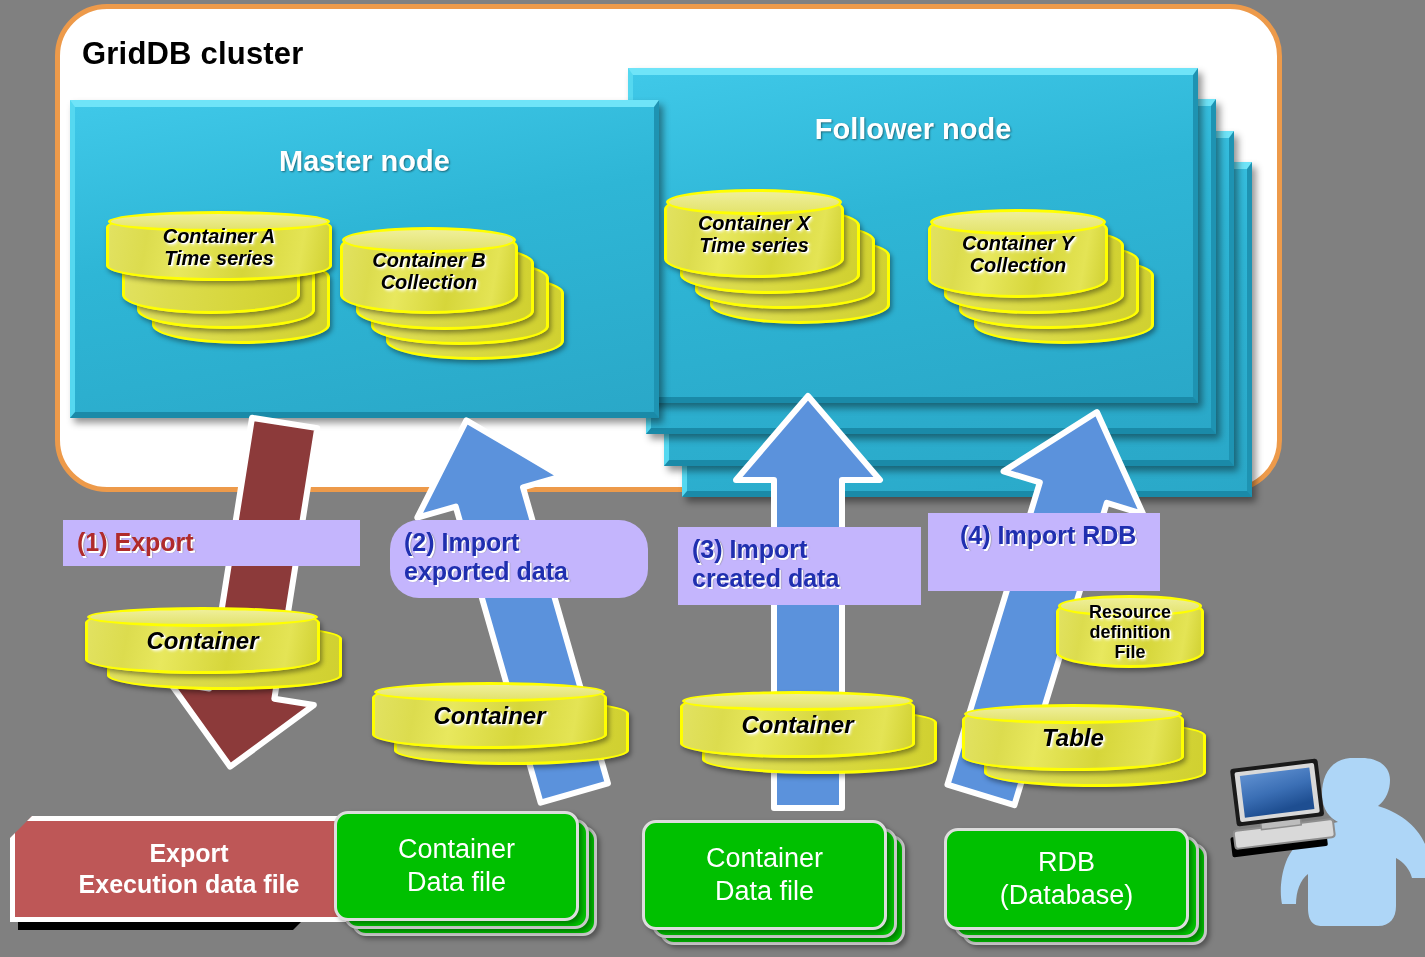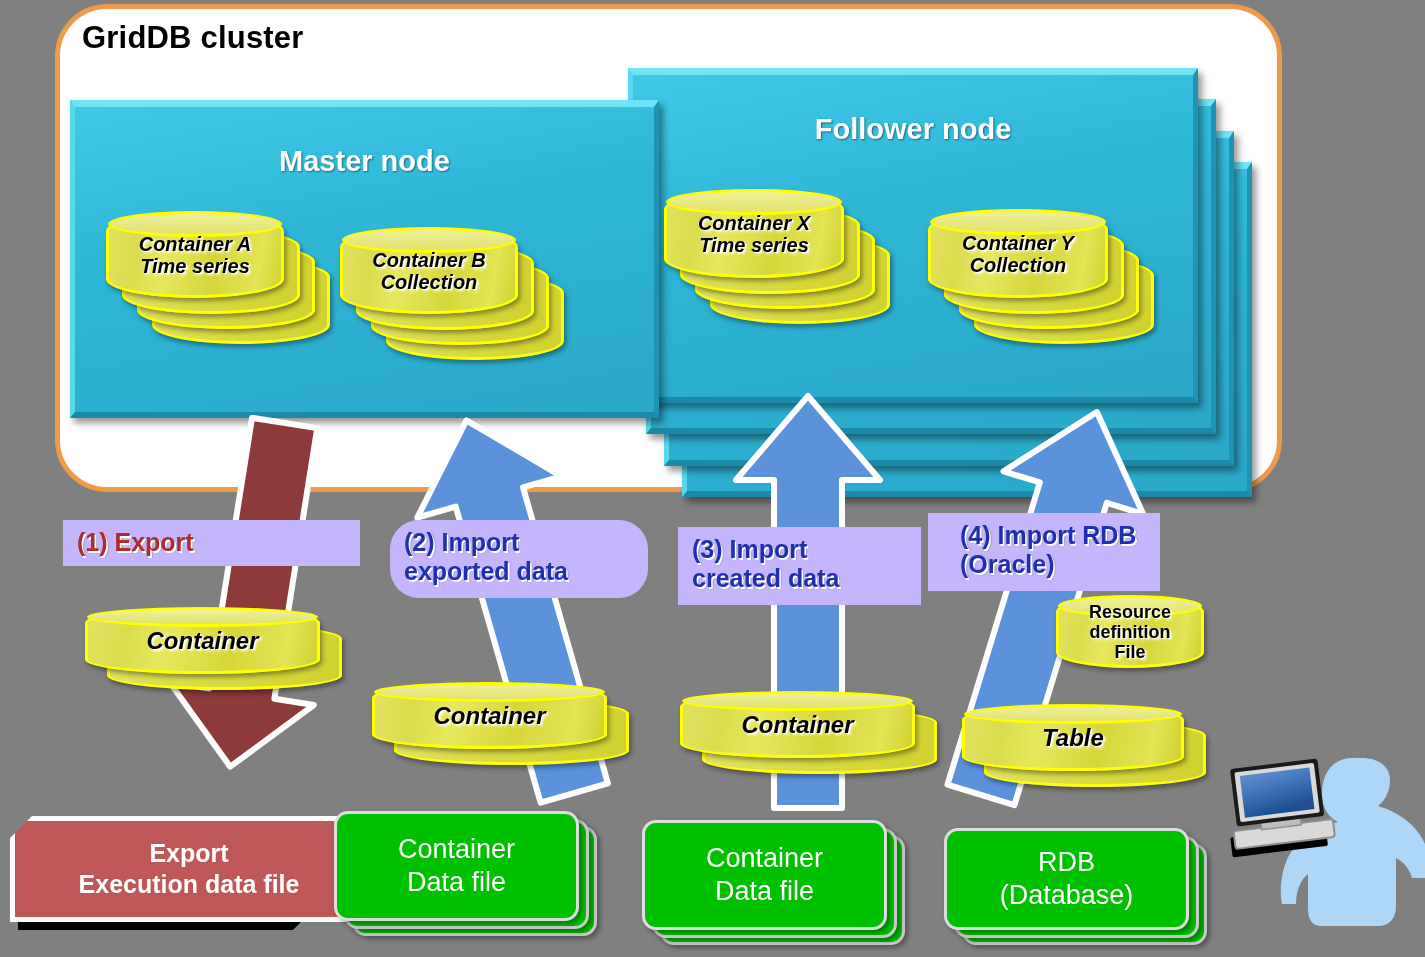--- a/index.html
+++ b/index.html
@@ -15,21 +15,21 @@
   
   .cluster-box{
     position:absolute;left:55px;top:4px;width:1227px;height:488px;
     background:#ffffff;
     border:5px solid #ED9A4A;
     border-radius:52px;
     box-sizing:border-box;
     z-index:5;
   }
   .cluster-title{
-    position:absolute;left:82px;top:20px;
+    position:absolute;left:82px;top:36px;
     font-size:31px;font-weight:bold;color:#000;
     letter-spacing:.2px;
     z-index:30;
   }
 
   
   .node{
     position:absolute;
     background:linear-gradient(170deg,#3FC8E8 0%,#2EB6D6 42%,#2AA8C8 100%);
     border-top:7px solid #6FE4F8;
@@ -172,21 +172,21 @@
   <div class="cluster-title">GridDB cluster</div>
 
   <div class="node master-node">
     <div class="node-label">Master node</div>
   </div>
 
   <div class="cstack" style="left:106px;top:212px;z-index:13;">
     <div class="ghost" style="left:46px;top:46px;width:178px;height:86px;"></div>
     <div class="ghost" style="left:31px;top:31px;width:178px;height:86px;"></div>
     <div class="ghost" style="left:16px;top:16px;width:178px;height:86px;"></div>
-    <div class="cyl" style="left:0;top:0;width:178px;height:86px;">
+    <div class="cyl" style="left:0;top:0;width:178px;height:69px;padding-left:48px;">
       <div class="body"></div>
       <div class="top"></div>
       <div class="txt" style="font-size:20px;">
         <span>Container A</span><br>
         <span>Time series</span>
       </div>
     </div>
   </div>
 
   <div class="cstack" style="left:340px;top:228px;z-index:13;">
@@ -274,21 +274,20 @@
     <span class="ln">exported data</span>
   </div>
 
   <div class="callout blue" style="left:678px;top:527px;width:243px;height:78px;">
     <span class="ln">(3) Import</span>
     <span class="ln">created data</span>
   </div>
 
   <div class="callout blue" style="left:928px;top:513px;width:232px;height:78px;padding-left:32px;">
     <span class="ln">(4) Import RDB</span>
-    <span class="ln">(Oracle)</span>
   </div>
 
   <div class="cstack" style="left:85px;top:608px;z-index:32;">
     <div class="ghost" style="left:22px;top:16px;width:235px;height:66px;"></div>
     <div class="cyl" style="left:0;top:0;width:235px;height:66px;">
       <div class="body"></div>
       <div class="top"></div>
       <div class="txt" style="font-size:24px;">Container</div>
     </div>
   </div>

